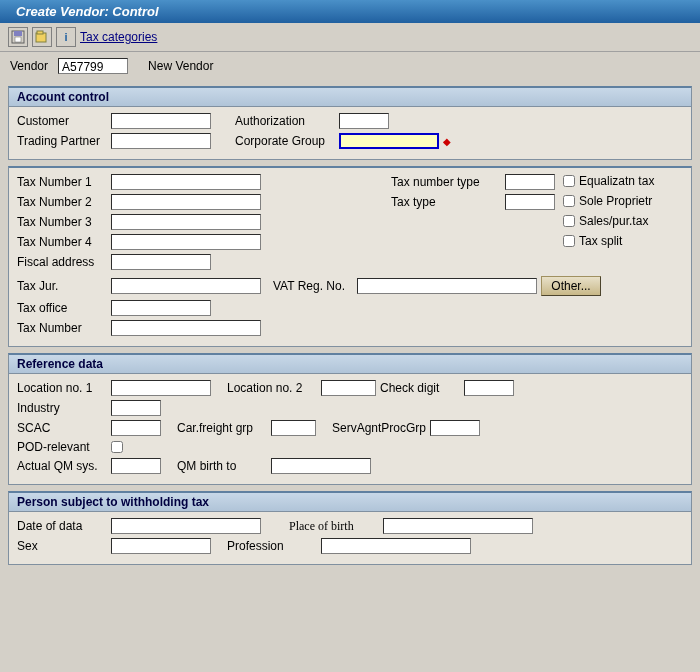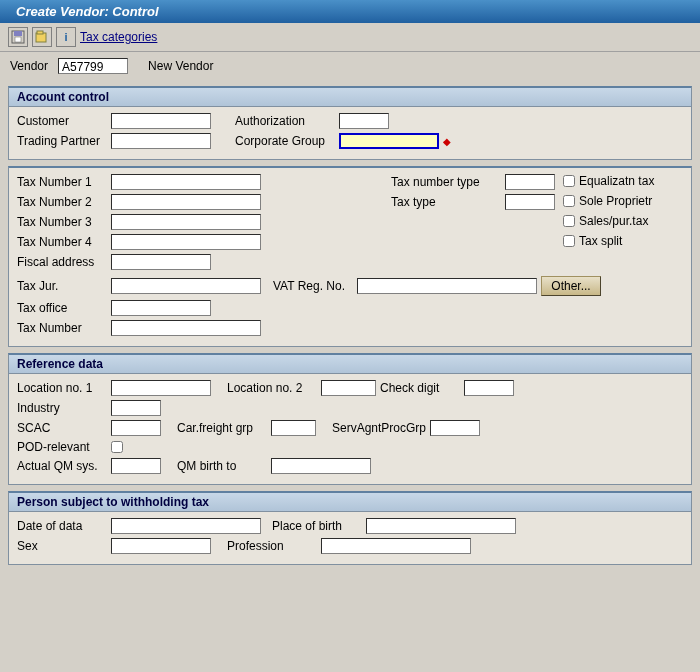--- a/index.html
+++ b/index.html
@@ -290,21 +290,21 @@
       </div>
     </div>
   </div>
 
   <div class="section">
     <div class="section-title">Person subject to withholding tax</div>
     <div class="section-body">
       <div class="form-row">
         <span class="field-label">Date of data</span>
         <input class="field-input large" type="text" value="" style="">
-        <span class="field-label" style="min-width:90px;margin-left:7px;">Place of birth</span>
+        <span class="field-label" style="min-width:90px;margin-left:24px;font-family:Liberation Serif, serif;">Place of birth</span>
         <input class="field-input large" type="text" value="" style="">
       </div>
       <div class="form-row">
         <span class="field-label">Sex</span>
         <input class="field-input medium" type="text" value="" style="">
         <span class="field-label" style="min-width:90px;margin-left:12px;">Profession</span>
         <input class="field-input large" type="text" value="" style="">
       </div>
     </div>
   </div>

